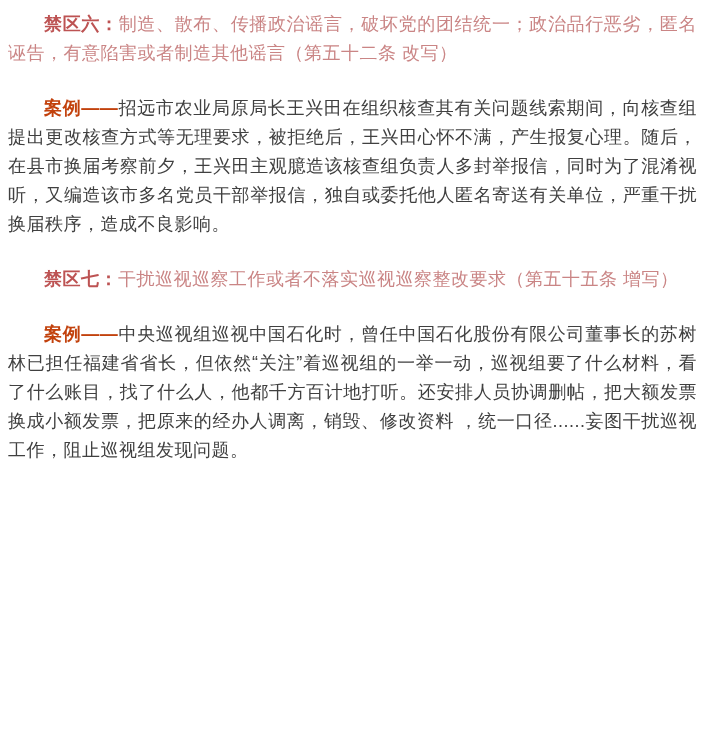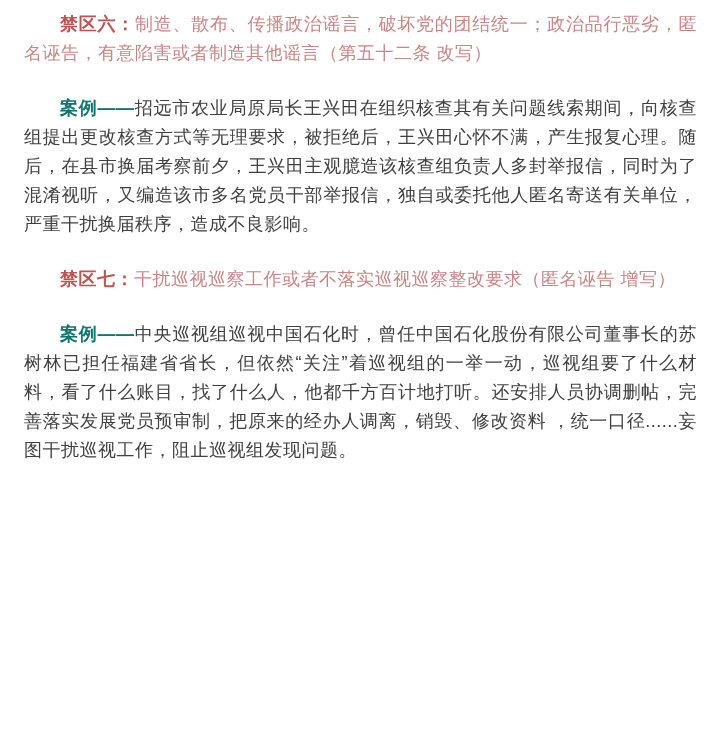--- a/index.html
+++ b/index.html
@@ -14,47 +14,47 @@
     padding: 10px 8px 10px 8px;
     background: #ffffff;
     font-family: "Liberation Sans", "DejaVu Sans", sans-serif;
     font-size: 18px;
     line-height: 29px;
     color: #404040;
     overflow: hidden;
     text-align: justify;
   }
   .doc p {
-    margin: 0 0 26px 16px;
+    margin: 0 0 26px 0;
     text-indent: 2em;
     letter-spacing: 0.5px;
   }
   .sec-heading {
     color: #ca8585;
   }
   .sec-label {
     color: #bd5353;
     font-weight: bold;
   }
   .case-para {
     color: #404040;
   }
   .case-label {
-    color: #0f766e;
+    color: #c2410c;
     font-weight: bold;
   }
 </style>
 </head>
 <body>
 
 <div class="doc">
 
   <p class="sec-heading"><strong class="sec-label">禁区六：</strong><span class="sec-text">制造、散布、传播政治谣言，破坏党的团结统一；政治品行恶劣，匿名诬告，有意陷害或者制造其他谣言（第五十二条 改写）</span></p>
 
   <p class="case-para"><strong class="case-label">案例——</strong><span class="case-text">招远市农业局原局长王兴田在组织核查其有关问题线索期间，向核查组提出更改核查方式等无理要求，被拒绝后，王兴田心怀不满，产生报复心理。随后，在县市换届考察前夕，王兴田主观臆造该核查组负责人多封举报信，同时为了混淆视听，又编造该市多名党员干部举报信，独自或委托他人匿名寄送有关单位，严重干扰换届秩序，造成不良影响。</span></p>
 
-  <p class="sec-heading"><strong class="sec-label">禁区七：</strong><span class="sec-text">干扰巡视巡察工作或者不落实巡视巡察整改要求（匿名诬告 增写）</span></p>
+  <p class="sec-heading"><strong class="sec-label">禁区七：</strong><span class="sec-text">干扰巡视巡察工作或者不落实巡视巡察整改要求（第五十五条 增写）</span></p>
 
-  <p class="case-para"><strong class="case-label">案例——</strong><span class="case-text">中央巡视组巡视中国石化时，曾任中国石化股份有限公司董事长的苏树林已担任福建省省长，但依然“关注”着巡视组的一举一动，巡视组要了什么材料，看了什么账目，找了什么人，他都千方百计地打听。还安排人员协调删帖，完善落实发展党员预审制，把原来的经办人调离，销毁、修改资料 ，统一口径......妄图干扰巡视工作，阻止巡视组发现问题。</span></p>
+  <p class="case-para"><strong class="case-label">案例——</strong><span class="case-text">中央巡视组巡视中国石化时，曾任中国石化股份有限公司董事长的苏树林已担任福建省省长，但依然“关注”着巡视组的一举一动，巡视组要了什么材料，看了什么账目，找了什么人，他都千方百计地打听。还安排人员协调删帖，把大额发票换成小额发票，把原来的经办人调离，销毁、修改资料 ，统一口径......妄图干扰巡视工作，阻止巡视组发现问题。</span></p>
 
 
 
 </div>
 
 </body></html>

